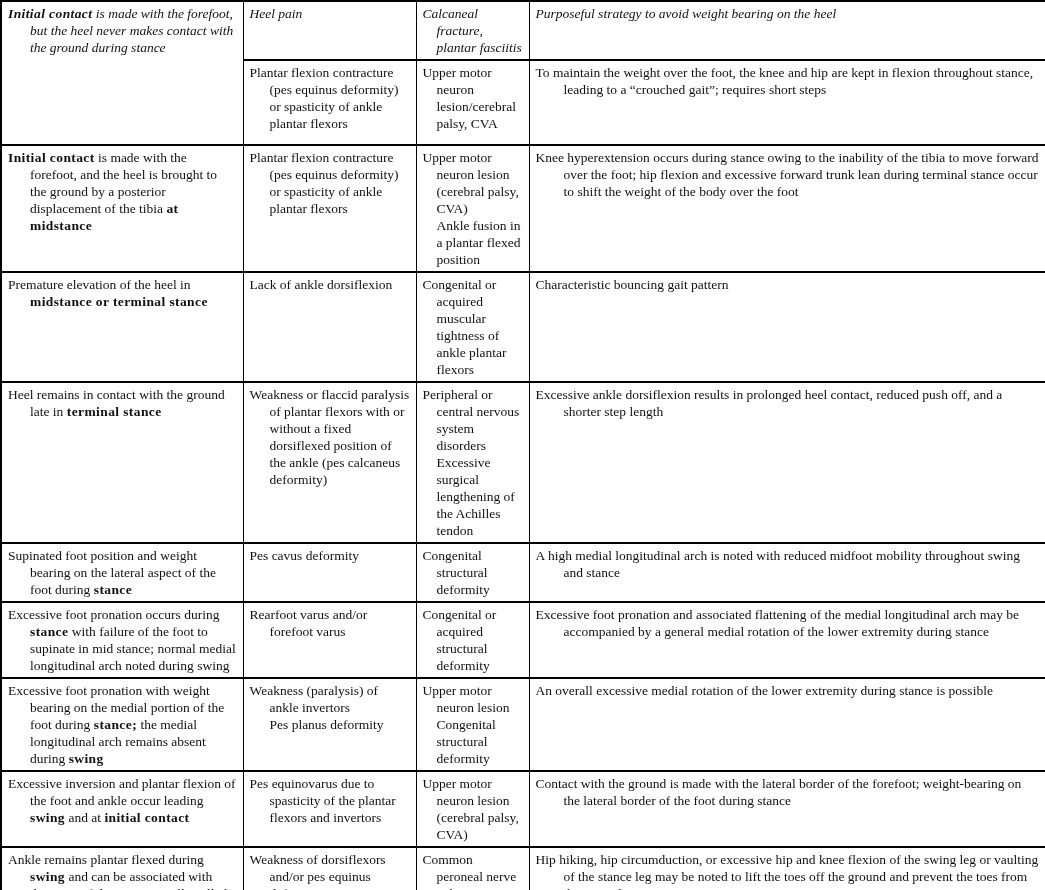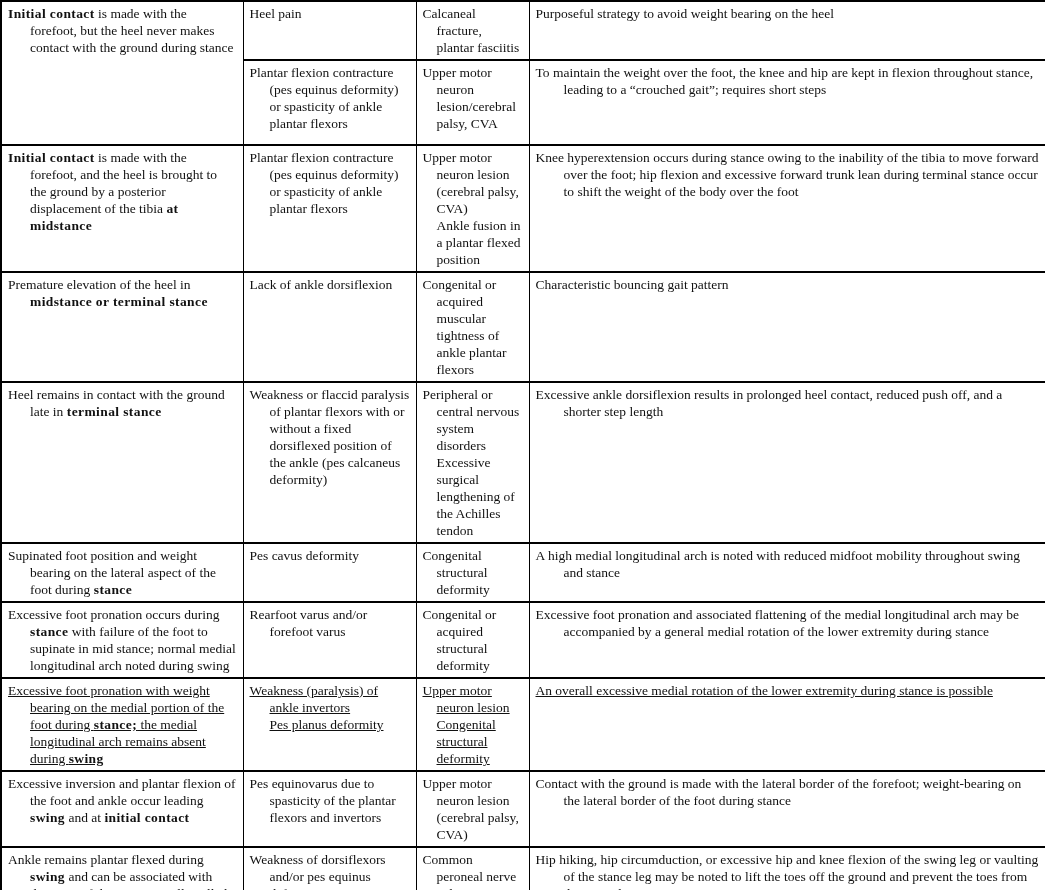--- a/index.html
+++ b/index.html
@@ -34,21 +34,21 @@
 
 <div class="page">
   <table>
     <colgroup>
       <col style="width:242px">
       <col style="width:173px">
       <col style="width:113px">
       <col style="width:517px">
     </colgroup>
     <tbody>
-        <tr style="height: 33px;">
+        <tr style="height: 33px; font-style: italic;">
           <td class="col0" rowspan="2">
             <div class="cell-text"><b>Initial contact</b><span> is made with the forefoot, but the heel never makes contact with the ground during stance</span></div>
           </td>
           <td class="col1">
             <div class="cell-text"><span>Heel pain</span></div>
           </td>
           <td class="col2">
             <div class="cell-text"><span>Calcaneal fracture, plantar fasciitis</span></div>
           </td>
           <td class="col3">
@@ -129,21 +129,21 @@
           <td class="col1">
             <div class="cell-text"><span>Rearfoot varus and/or forefoot varus</span></div>
           </td>
           <td class="col2">
             <div class="cell-text"><span>Congenital or acquired structural deformity</span></div>
           </td>
           <td class="col3">
             <div class="cell-text"><span>Excessive foot pronation and associated flattening of the medial longitudinal arch may be accompanied by a general medial rotation of the lower extremity during stance</span></div>
           </td>
         </tr>
-        <tr style="height: 92px; text-decoration: underline;">
+        <tr style="height: 92px;">
           <td class="col0">
             <div class="cell-text"><span>Excessive foot pronation with weight bearing on the medial portion of the foot during </span><b>stance;</b><span> the medial longitudinal arch remains absent during </span><b>swing</b></div>
           </td>
           <td class="col1">
             <div class="cell-text"><span>Weakness (paralysis) of ankle invertors</span><br><span>Pes planus deformity</span></div>
           </td>
           <td class="col2">
             <div class="cell-text"><span>Upper motor neuron lesion</span><br><span>Congenital structural deformity</span></div>
           </td>
           <td class="col3">

